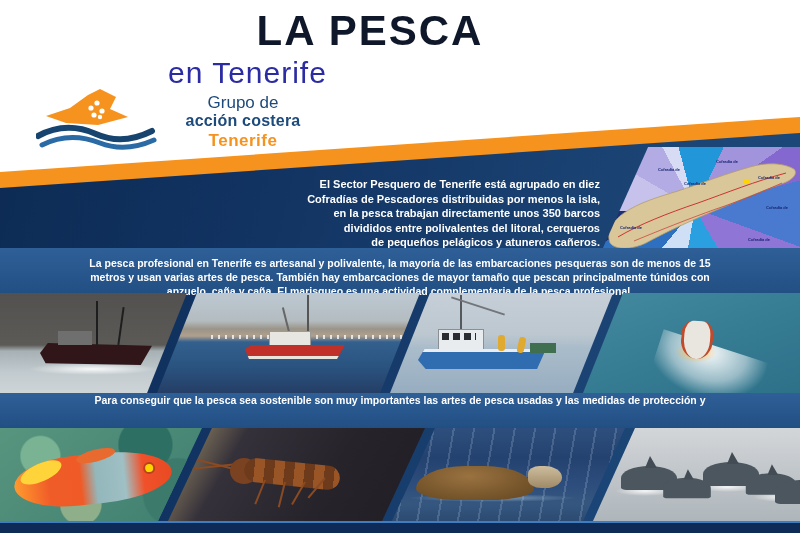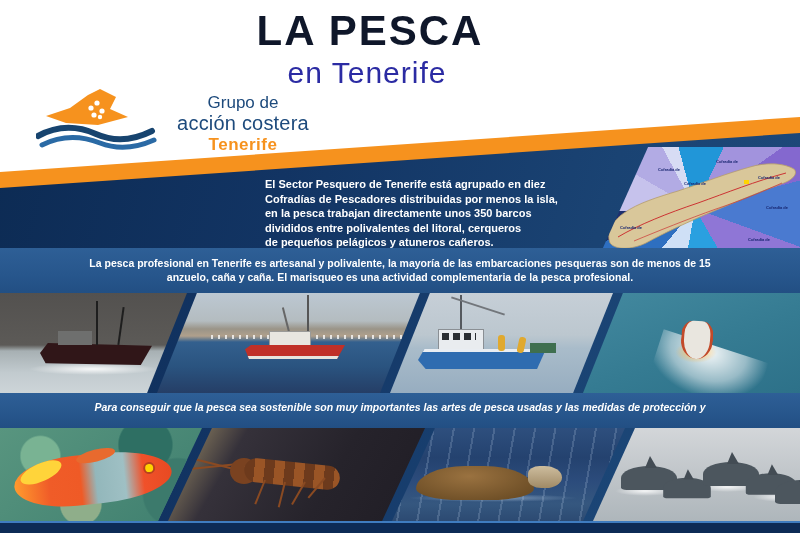--- a/index.html
+++ b/index.html
@@ -8,52 +8,52 @@
   
   .navy-bg{position:absolute;inset:0;
     background:linear-gradient(105deg,#0c2a52 0%,#123463 35%,#1a4373 70%,#1d4a7c 100%);
     clip-path:polygon(0 186px,800px 131px,800px 533px,0 533px);}
   .orange-stripe{position:absolute;inset:0;background:#f6921e;
     clip-path:polygon(0 172px,800px 117px,800px 133px,0 188px);}
 
   
   .title-block{position:absolute;left:168px;top:2px;width:404px;text-align:center;}
   .main-title{font-size:42px;font-weight:700;letter-spacing:2px;color:#0f172a;line-height:58px;}
-  .sub-title{font-size:30px;font-weight:400;letter-spacing:1px;color:#2b2ba3;text-align:center;padding-right:6px;margin-top:-4px;}
+  .sub-title{font-size:30px;font-weight:400;letter-spacing:1px;color:#2b2ba3;text-align:left;padding-right:6px;margin-top:-4px;}
 
   
   .logo{position:absolute;left:36px;top:86px;width:290px;height:70px;}
   .logo-mark{position:absolute;left:0;top:0;width:125px;height:70px;}
   .logo-text{position:absolute;left:122px;top:8px;width:170px;line-height:1;text-align:center;}
   .logo-l1{font-size:17px;color:#1d4a7c;}
-  .logo-l2{font-size:20px;font-weight:400;color:#1d4a7c;margin-top:2px;letter-spacing:.2px;}
+  .logo-l2{font-size:16px;font-weight:700;color:#1d4a7c;margin-top:2px;letter-spacing:.2px;}
   .logo-l3{font-size:17px;font-weight:700;color:#f6921e;margin-top:3px;letter-spacing:.5px;}
 
   
-  .intro{position:absolute;left:265px;top:177px;width:335px;color:#ffffff;font-size:11px;font-weight:700;line-height:14.5px;}
+  .intro{position:absolute;left:265px;top:177px;width:335px;color:#ffffff;font-size:11px;font-weight:700;line-height:14.5px;text-align:right;}
 
   
   .map{position:absolute;left:598px;top:147px;width:202px;height:112px;
     clip-path:polygon(24.8% 0,100% 0,100% 100%,0 100%);
     background:conic-gradient(from 0deg at 48% 55%,
       #2196d8 0deg 25deg,#a293dd 25deg 55deg,#8468cf 55deg 75deg,
       #4a7ad0 75deg 110deg,#8f76d6 110deg 150deg,#2aa0e0 150deg 190deg,
       #cfe0f6 190deg 220deg,#2e6fc0 220deg 250deg,#1d2f6e 250deg 268deg,
       #c6c2ec 268deg 300deg,#b2abe4 300deg 332deg,#d7dcf4 332deg 345deg,#2196d8 345deg 360deg);}
   .map svg{position:absolute;left:0;top:0;}
   .map-label{position:absolute;font-size:4px;color:#16246e;font-weight:700;white-space:nowrap;}
   .ml1{left:60px;top:20px;} .ml2{left:118px;top:12px;} .ml3{left:160px;top:28px;}
   .ml4{left:168px;top:58px;} .ml5{left:150px;top:90px;} .ml6{left:60px;top:100px;}
   .ml7{left:22px;top:78px;}  .ml8{left:86px;top:34px;}
 
   
   .band{position:absolute;left:0;width:800px;color:#fff;font-weight:700;font-size:10.5px;line-height:14px;text-align:center;
     background:linear-gradient(180deg,#2e5f96 0%,#27568c 60%,#224f83 100%);}
   .band2{top:248px;height:45px;padding-top:8px;box-sizing:border-box;}
-  .band3{top:393px;height:35px;padding-top:7px;box-sizing:border-box;font-style:italic;}
+  .band3{top:393px;height:35px;box-sizing:border-box;}
 
   
   .row{position:absolute;left:0;width:800px;overflow:hidden;}
   .row1{top:293px;height:100px;}
   .row2{top:428px;height:93px;}
   .photo{position:absolute;top:0;height:100%;overflow:hidden;}
   .p1{left:0;width:190px;clip-path:polygon(0 0,98.4% 0,77.4% 100%,0 100%);
       background:linear-gradient(180deg,#53514f 0%,#5c5a57 52%,#a7b0b3 58%,#c2cbcf 80%,#cdd5d8 100%);}
   .p2{left:157px;width:268px;clip-path:polygon(14.9% 0,98.1% 0,83.2% 100%,0 100%);
       background:linear-gradient(180deg,#bcc8d2 0%,#b4bcc0 28%,#9a9488 36%,#b0a08c 43%,#33608e 49%,#2a537f 74%,#253e66 100%);}
@@ -200,20 +200,21 @@
     <span class="map-label ml3">Cofradía de</span>
     <span class="map-label ml4">Cofradía de</span>
     <span class="map-label ml5">Cofradía de</span>
     <span class="map-label ml6">Cofradía de</span>
     <span class="map-label ml7">Cofradía de</span>
     <span class="map-label ml8">Cofradía de</span>
   </div>
 
   <div class="band band2">
     <div>La pesca profesional en Tenerife es artesanal y polivalente, la mayoría de las embarcaciones pesqueras son de menos de 15</div>
+    <div>metros y usan varias artes de pesca. También hay embarcaciones de mayor tamaño que pescan principalmente túnidos con</div>
     <div>anzuelo, caña y caña. El marisqueo es una actividad complementaria de la pesca profesional.</div>
   </div>
 
   <div class="row row1">
     <div class="photo p1">
       <div class="wake1"></div>
       <div class="hull1"></div>
       <div class="cab1"></div>
       <div class="mast1a"></div>
       <div class="mast1b"></div>

